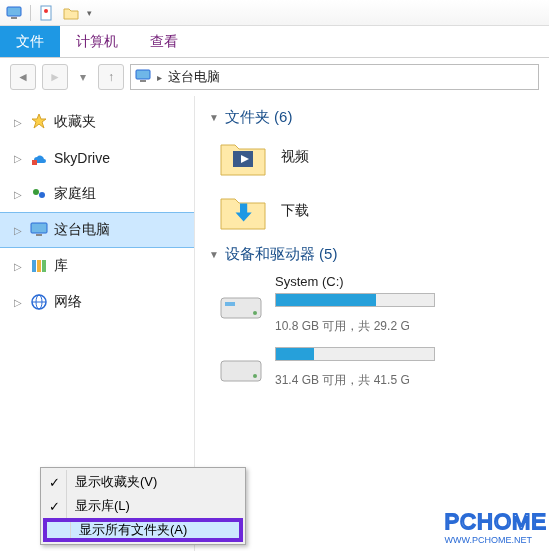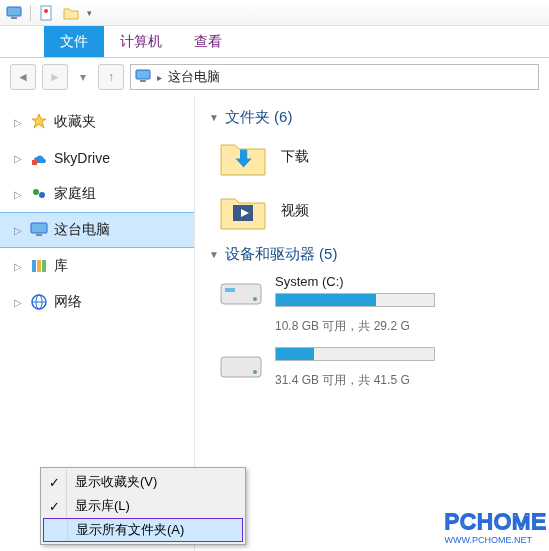--- a/index.html
+++ b/index.html
@@ -3,21 +3,21 @@
 <meta charset="utf-8">
 <style>
 * { margin: 0; padding: 0; box-sizing: border-box; font-family: "Microsoft YaHei", "Segoe UI", sans-serif; }
 body { width: 549px; height: 551px; background: #fff; overflow: hidden; position: relative; font-size: 12px; }
 
 .titlebar { height: 26px; background: linear-gradient(#fff,#f5f5f5); border-bottom: 1px solid #ddd; display: flex; align-items: center; padding: 0 6px; gap: 8px; }
 .titlebar .ticon { width: 16px; height: 16px; display: inline-block; }
 .titlebar .sep { width:1px; height:16px; background:#ccc; }
 .titlebar .dd { font-size: 9px; color:#666; }
 
-.ribbon-tabs { height: 32px; display: flex; align-items: stretch; border-bottom: 1px solid #d0d0d0; background:#fff;padding-left:44px; }
+.ribbon-tabs { height: 32px; display: flex; align-items: stretch; border-bottom: 1px solid #d0d0d0; background:#fff; }
 .ribbon-tab { padding: 0 16px; display:flex; align-items:center; font-size:14px; color:#701a75; cursor:pointer; }
 .ribbon-tab.active { background:#1e98e4; color:#fff; }
 
 .addrrow { height: 38px; display:flex; align-items:center; padding: 4px 10px; gap: 6px; }
 .navbtn { width: 26px; height: 26px; border:1px solid #ccc; border-radius:3px; background:#f7f7f7; display:flex; align-items:center; justify-content:center; color:#888; }
 .navbtn.small { width:18px; border:none; background:none; }
 .addrbar { flex:1; height:26px; border:1px solid #bcbcbc; display:flex; align-items:center; padding:0 4px; gap:6px; background:#fff; }
 .addrbar .crumb { display:flex; align-items:center; gap:4px; color:#222; font-size:13px; }
 .addrbar .chev { color:#666; font-size:10px; }
 
@@ -27,33 +27,33 @@
 .tree-item.selected { background:#cde8ff; border:1px solid #7abdf0; border-left:none; border-right:none; }
 .tree-item .exp { width:10px; color:#888; font-size:10px; }
 .tree-item .ticon { width:18px; height:18px; }
 
 .main { flex:1; padding: 8px 0 0 14px; overflow:hidden; }
 .section-head { display:flex; align-items:center; gap:6px; font-size:15px; color:#1a4f8a; margin: 4px 0 10px; }
 .section-head .tw { color:#777; font-size:10px; }
 .folder-row { display:flex; align-items:center; gap:14px; margin-bottom: 14px; padding-left: 10px; }
 .folder-ico { width:48px; height:40px; }
 .folder-lbl { font-size:14px; color:#222; }
-.drive-row { display:flex; align-items:flex-start; gap:12px; margin-bottom:12px; padding-left:10px; }
+.drive-row { display:flex; align-items:center; gap:12px; margin-bottom:12px; padding-left:10px; }
 .drive-ico { width:44px; height:34px; }
 .drive-info { flex:1; }
 .drive-name { font-size:13px; color:#222; margin-bottom:4px; }
 .drive-bar { width: 160px; height:14px; border:1px solid #b8b8b8; background:#eee; margin-bottom:3px; position:relative; }
 .drive-bar .fill { height:100%; background:#26a0da; }
 .drive-free { font-size:12px; color:#6a6a6a;margin-top:11px; }
 
 .ctxmenu { position:absolute; left:40px; bottom:6px; width: 206px; background:#f0f0f0; border:1px solid #a7a7a7; box-shadow: 2px 2px 4px rgba(0,0,0,.25); padding:2px; }
 .ctxmenu .mi { display:flex; align-items:center; height:24px; font-size:13px; }
 .ctxmenu .mi .ck { width:24px; text-align:center; border-right:1px solid #d6d6d6; height:100%; display:flex; align-items:center; justify-content:center; }
 .ctxmenu .mi .lbl { padding-left:8px; }
-.ctxmenu .mi.hover { background:#cde8ff; border:1px solid #6d28d9; }
+.ctxmenu .mi.hover { background:#cde8ff; border:4px solid #6d28d9; }
 
 .watermark { position:absolute; right:2px; bottom:6px; font-family: Impact, sans-serif; font-size:22px; color:#fff; -webkit-text-stroke:2px #2a6bd6; letter-spacing:1px;margin-top:12px; }
 .watermark .sub { display:block; font-size:9px; color:#2a6bd6; -webkit-text-stroke:0; letter-spacing:0; }
 </style>
 </head>
 <body>
 
 <div class="titlebar">
   <span class="ticon">
     <svg viewBox="0 0 16 16">
@@ -169,34 +169,34 @@
 
   <div class="main">
     <div class="section-head">
       <span class="tw">▼</span>
       <span>文件夹 (6)</span>
     </div>
     <div class="folder-row">
       <span class="folder-ico">
         <svg viewBox="0 0 48 40">
             <path d="M2 8h14l4 4h26v26H2z" fill="#ffe9a8" stroke="#d6b24e"></path>
-            <path d="M30 14v10h-5l9 10 9-10h-5V14z" fill="#1e98e4" transform="translate(-6,0) scale(.9)"></path>
-          </svg>
-      </span>
-      <span class="folder-lbl">下载</span>
+            <rect x="14" y="14" width="20" height="16" fill="#3a5a8a"></rect>
+            <polygon points="22,18 30,22 22,26" fill="#fff"></polygon>
+          </svg>
+      </span>
+      <span class="folder-lbl">视频</span>
     </div>
     <div class="folder-row">
       <span class="folder-ico">
         <svg viewBox="0 0 48 40">
             <path d="M2 8h14l4 4h26v26H2z" fill="#ffe9a8" stroke="#d6b24e"></path>
-            <rect x="14" y="14" width="20" height="16" fill="#3a5a8a"></rect>
-            <polygon points="22,18 30,22 22,26" fill="#fff"></polygon>
-          </svg>
-      </span>
-      <span class="folder-lbl">视频</span>
+            <path d="M30 14v10h-5l9 10 9-10h-5V14z" fill="#1e98e4" transform="translate(-6,0) scale(.9)"></path>
+          </svg>
+      </span>
+      <span class="folder-lbl">下载</span>
     </div>
 
     <div class="section-head">
       <span class="tw">▼</span>
       <span>设备和驱动器 (5)</span>
     </div>
 
     <div class="drive-row">
       <span class="drive-ico">
         <svg viewBox="0 0 44 34">

